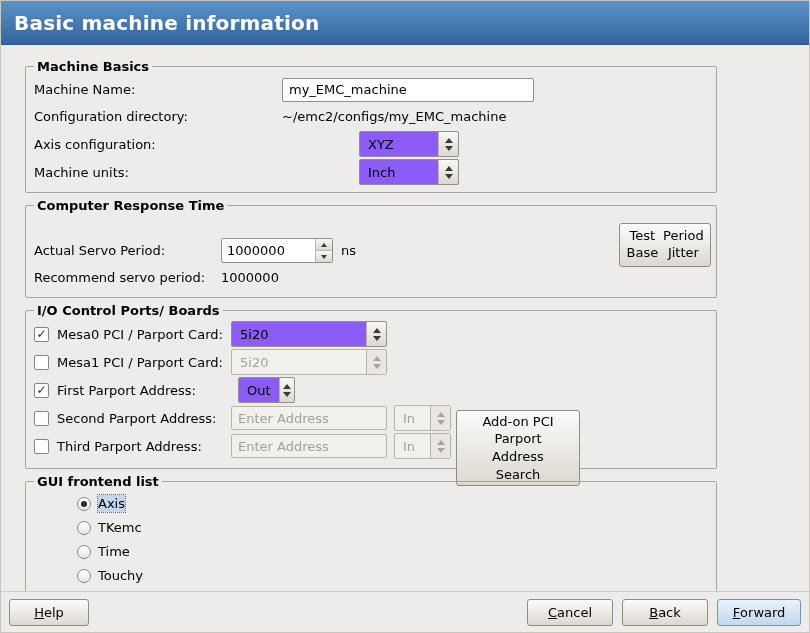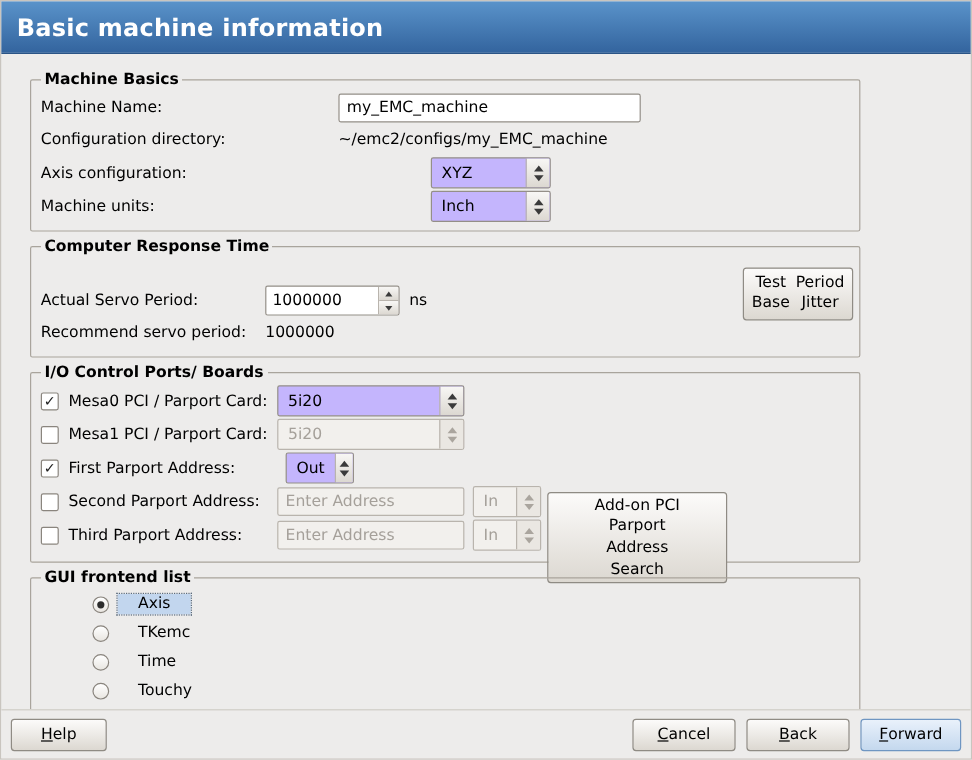--- a/index.html
+++ b/index.html
@@ -38,21 +38,21 @@
     padding:0 6px;font:13px "DejaVu Sans","Liberation Sans",sans-serif;
     border-radius:2px;color:#000;
   }
   .entry:disabled{background:#f2f0ed;color:#a5a09a;border-color:#b9b4ad}
   .entry::placeholder{color:#a5a09a;opacity:1}
   .w252{width:252px}
   .w156{width:156px}
   
   .combo{
     display:flex;align-items:stretch;height:26px;
-    border:1px solid #948f88;background:#c4b5fd;border-radius:2px;overflow:hidden;
+    border:1px solid #948f88;background:#8b5cf6;border-radius:2px;overflow:hidden;
   }
   .combo-value{flex:1;display:flex;align-items:center;padding:0 8px;white-space:nowrap}
   .combo-stepper{
     width:20px;border-left:1px solid #b9b4ad;
     background:linear-gradient(#f8f7f5,#dcd8d1);
     display:flex;flex-direction:column;align-items:center;justify-content:center;
   }
   .combo-stepper::before{
     content:"";border-left:4px solid transparent;border-right:4px solid transparent;
     border-bottom:5px solid #3a3a3a;margin-bottom:3px;
@@ -101,37 +101,37 @@
   .radio{
     width:14px;height:14px;flex:0 0 14px;
     border:1px solid #8a857e;border-radius:50%;
     background:linear-gradient(#ffffff,#e9e6e1);position:relative;display:inline-block;
   }
   .radio.checked::after{
     content:"";position:absolute;left:3px;top:3px;width:6px;height:6px;
     border-radius:50%;background:#2c2c2c;
   }
   .radio-row{display:flex;align-items:center;margin:3px 0 3px 43px;height:21px}
-  .radio-label{margin-left:7px;padding:1px 17px}
+  .radio-label{margin-left:7px;padding:1px 0}
   .radio-label.selected{background:#c2d6ee;outline:1px dotted #5a6b7d}
   
   .btn{
     background:linear-gradient(#fcfbfa,#dcd8d1);
     border:1px solid #8f8b84;border-radius:3px;
     font:13px "DejaVu Sans","Liberation Sans",sans-serif;color:#000;
     display:inline-flex;align-items:center;justify-content:center;
     cursor:default;
   }
   .mn{text-decoration:underline}
   .test-btn{
     position:absolute;top:10px;right:5px;width:92px;padding:4px 4px;
     flex-direction:row;line-height:1.3;text-align:center;
   }
   .addon-btn{
-    position:absolute;left:430px;top:92px;width:150px;height:76px;
+    position:absolute;left:430px;top:92px;width:124px;height:76px;
     flex-direction:column;line-height:1.35;text-align:center;
   }
   .btn-line{display:block}
   
   .footer{
     position:absolute;left:0;right:0;bottom:0;height:41px;
     border-top:1px solid #cfccc6;background:#edeceb;
     display:flex;align-items:center;padding:0 8px;gap:9px;
   }
   .btn-help{width:80px;height:27px;margin-right:auto}

